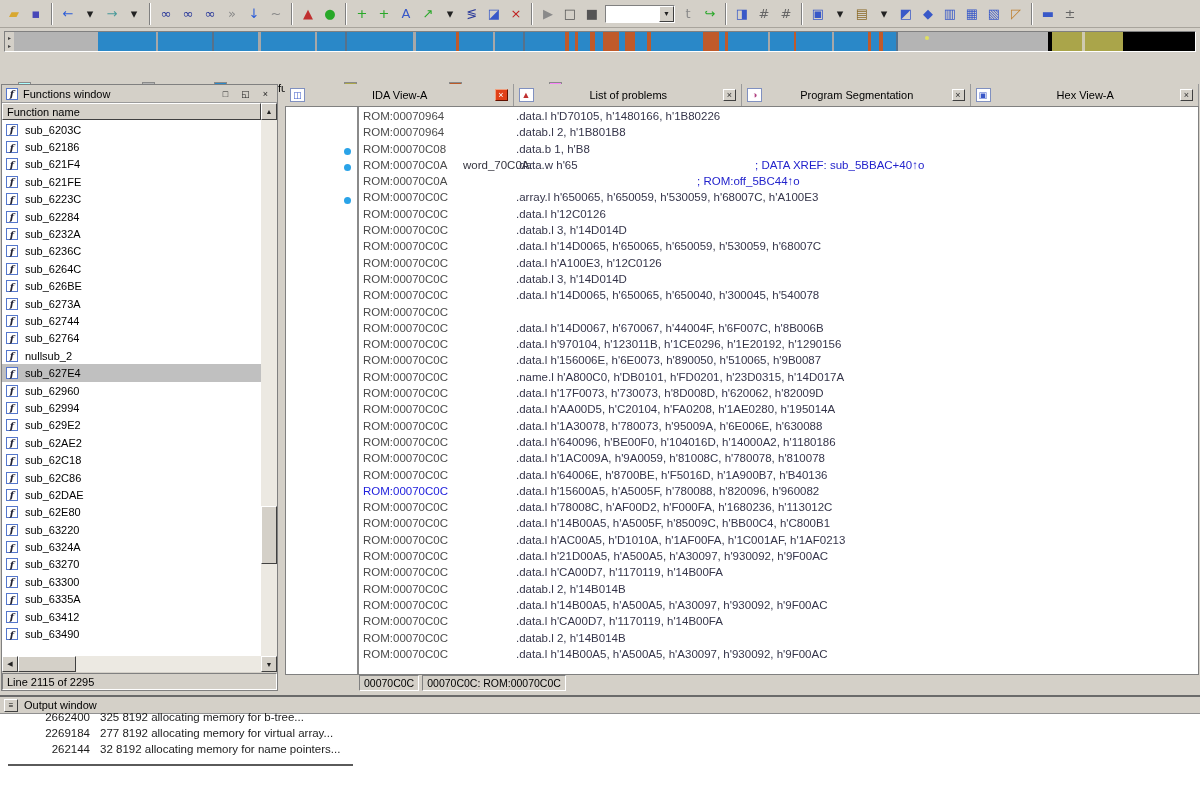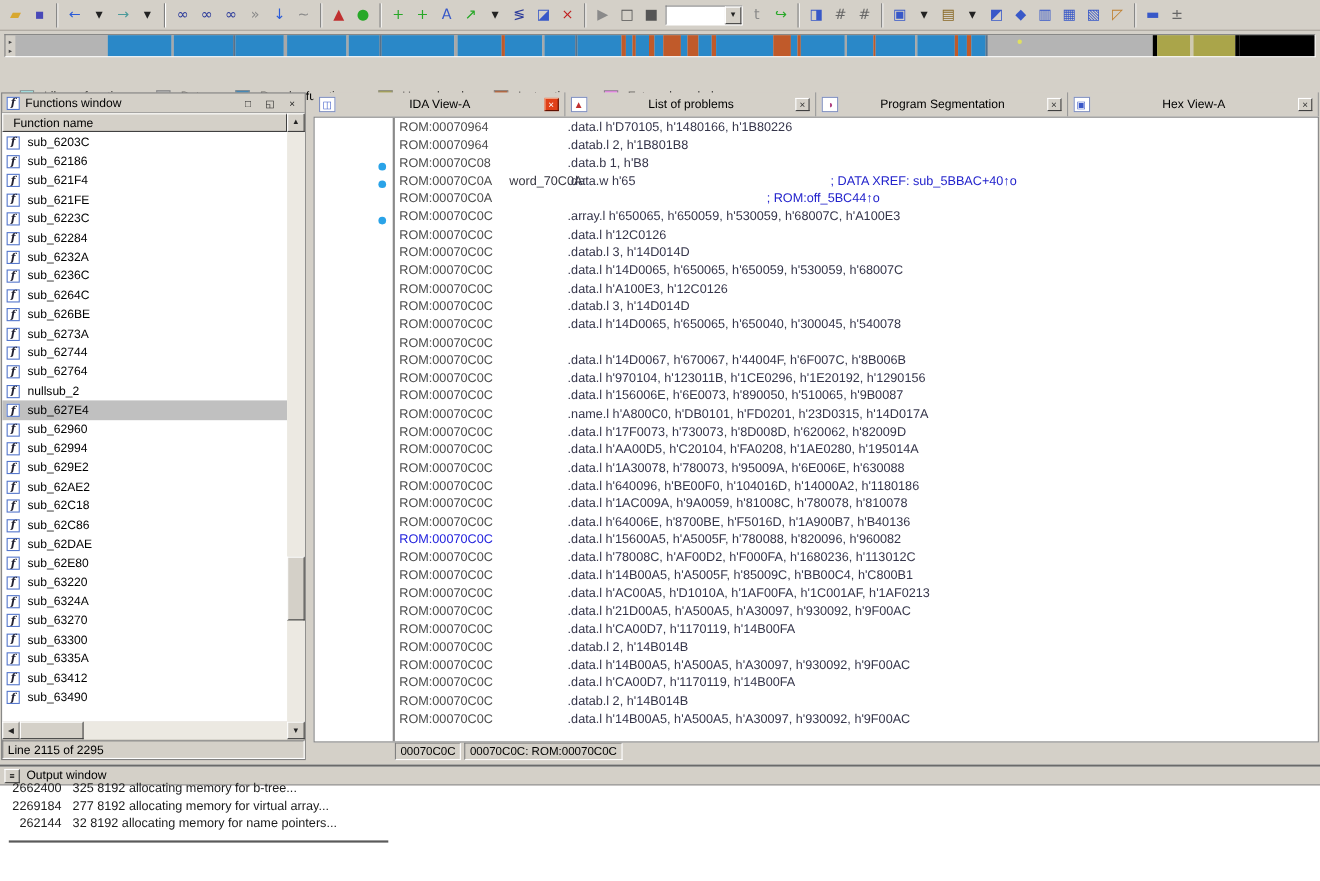--- a/index.html
+++ b/index.html
@@ -41,21 +41,21 @@
   .funcwin{ position:absolute; left:1px; top:84px; width:277px; height:607px;
     background:#d4d0c8; border:1px solid #808080; display:flex; flex-direction:column; }
   .fw-title{ height:18px; display:flex; align-items:center; gap:5px; padding:0 4px;
     border-bottom:1px solid #9a9a9a; }
   .fw-title .ttl{ flex:1; }
   .wbtn{ width:15px; height:13px; display:flex; align-items:center; justify-content:center;
     font-size:9px; color:#222; background:none; border:none; padding:0; }
   .fic{ width:12px; height:12px; border:1px solid #5577cc; background:#fff; color:#223;
     font:italic bold 10px "DejaVu Serif",serif; display:flex; align-items:center; justify-content:center; flex:0 0 auto;}
   .colrow{ display:flex; height:17px; }
-  .colhead{ flex:1; padding-left:9px; display:flex; align-items:center; }
+  .colhead{ flex:1; padding-left:4px; display:flex; align-items:center; }
   .sbtn{ width:16px; font-size:7px; display:flex; align-items:center; justify-content:center; color:#222; padding:0;}
   .fw-body{ flex:1; display:flex; min-height:0; background:#fff; }
   .funclist{ flex:1; overflow:hidden; padding-top:1px; }
   .frow{ height:17.4px; display:flex; align-items:center; gap:7px; padding-left:4px; }
   .frow.sel{ background:#c0c0c0; }
   .vscroll{ width:16px; background:#ece9e2; position:relative; }
   .vthumb{ position:absolute; left:0; top:72%; width:16px; height:58px; }
   .hrow{ height:16px; display:flex; }
   .hscroll{ flex:1; background:#ece9e2; display:flex; }
   .hthumb{ width:58px; }
@@ -85,21 +85,21 @@
   
   .outwin{ position:absolute; left:0; top:695px; width:1200px; height:106px; background:#fff;
     border-top:2px solid #6a6a6a; overflow:hidden; }
   .ow-title{ height:17px; background:#d4d0c8; border-bottom:1px solid #909090;
     display:flex; align-items:center; gap:6px; padding-left:4px; }
   .ow-icon{ width:14px; height:13px; background:#d4d0c8; border:1px solid; border-color:#fff #404040 #404040 #fff;
     font-size:8px; display:flex; align-items:center; justify-content:center; }
   .outbody{ padding:0 0 0 8px; font-size:11.5px; color:#1c1c1c; }
   .orow{ height:16px; display:flex; align-items:center; }
   .orow.first{ margin-top:-5px; }
-  .omem{ width:48px; text-align:right; flex:0 0 auto; }
+  .omem{ width:48px; text-align:right; flex:0 0 auto;margin-left:34px; }
   .otext{ margin-left:10px; white-space:nowrap; }
   .odivider{ height:2px; background:#5a5a5a; width:345px; margin:7px 0 6px 0; }
   .orow.total .otext{ margin-left:42px; }
 </style>
 </head>
 <body>
 
 <div class="screen">
 
   <div class="toolbar" id="toolbar">

